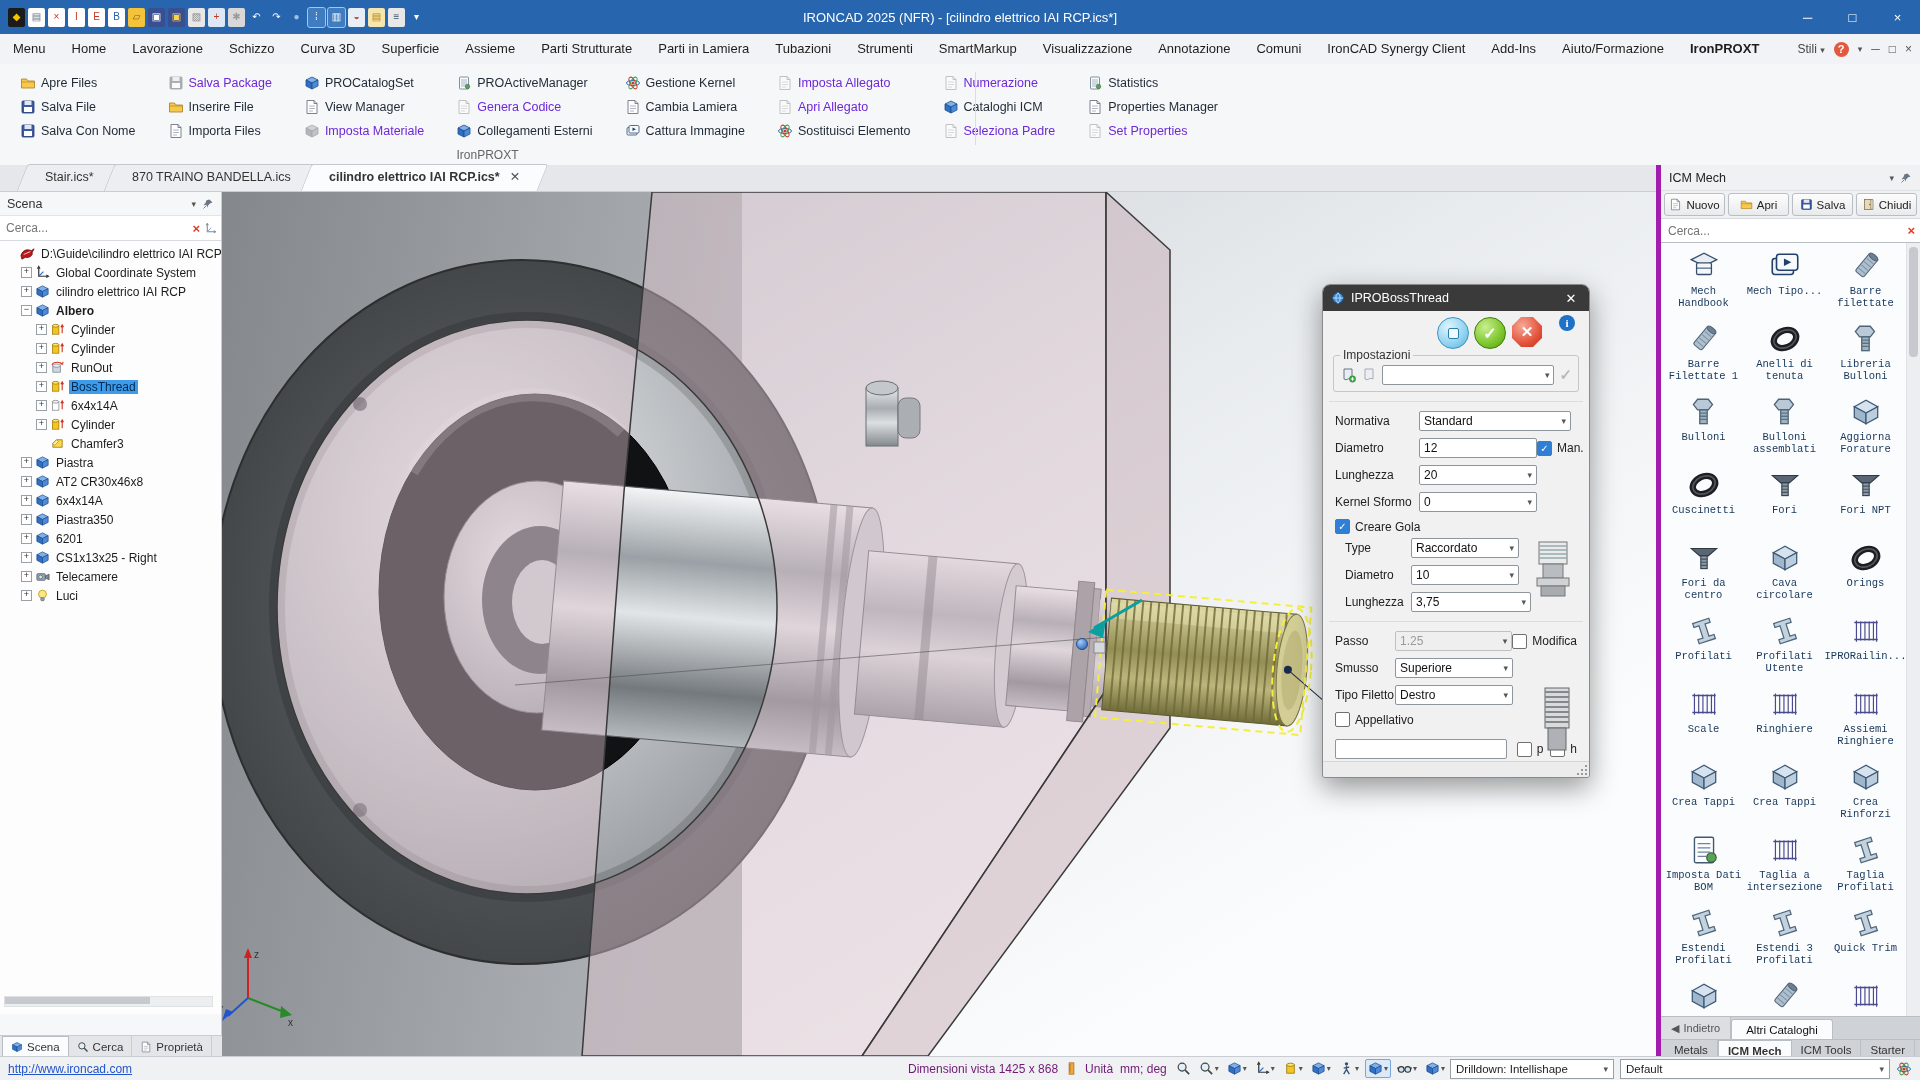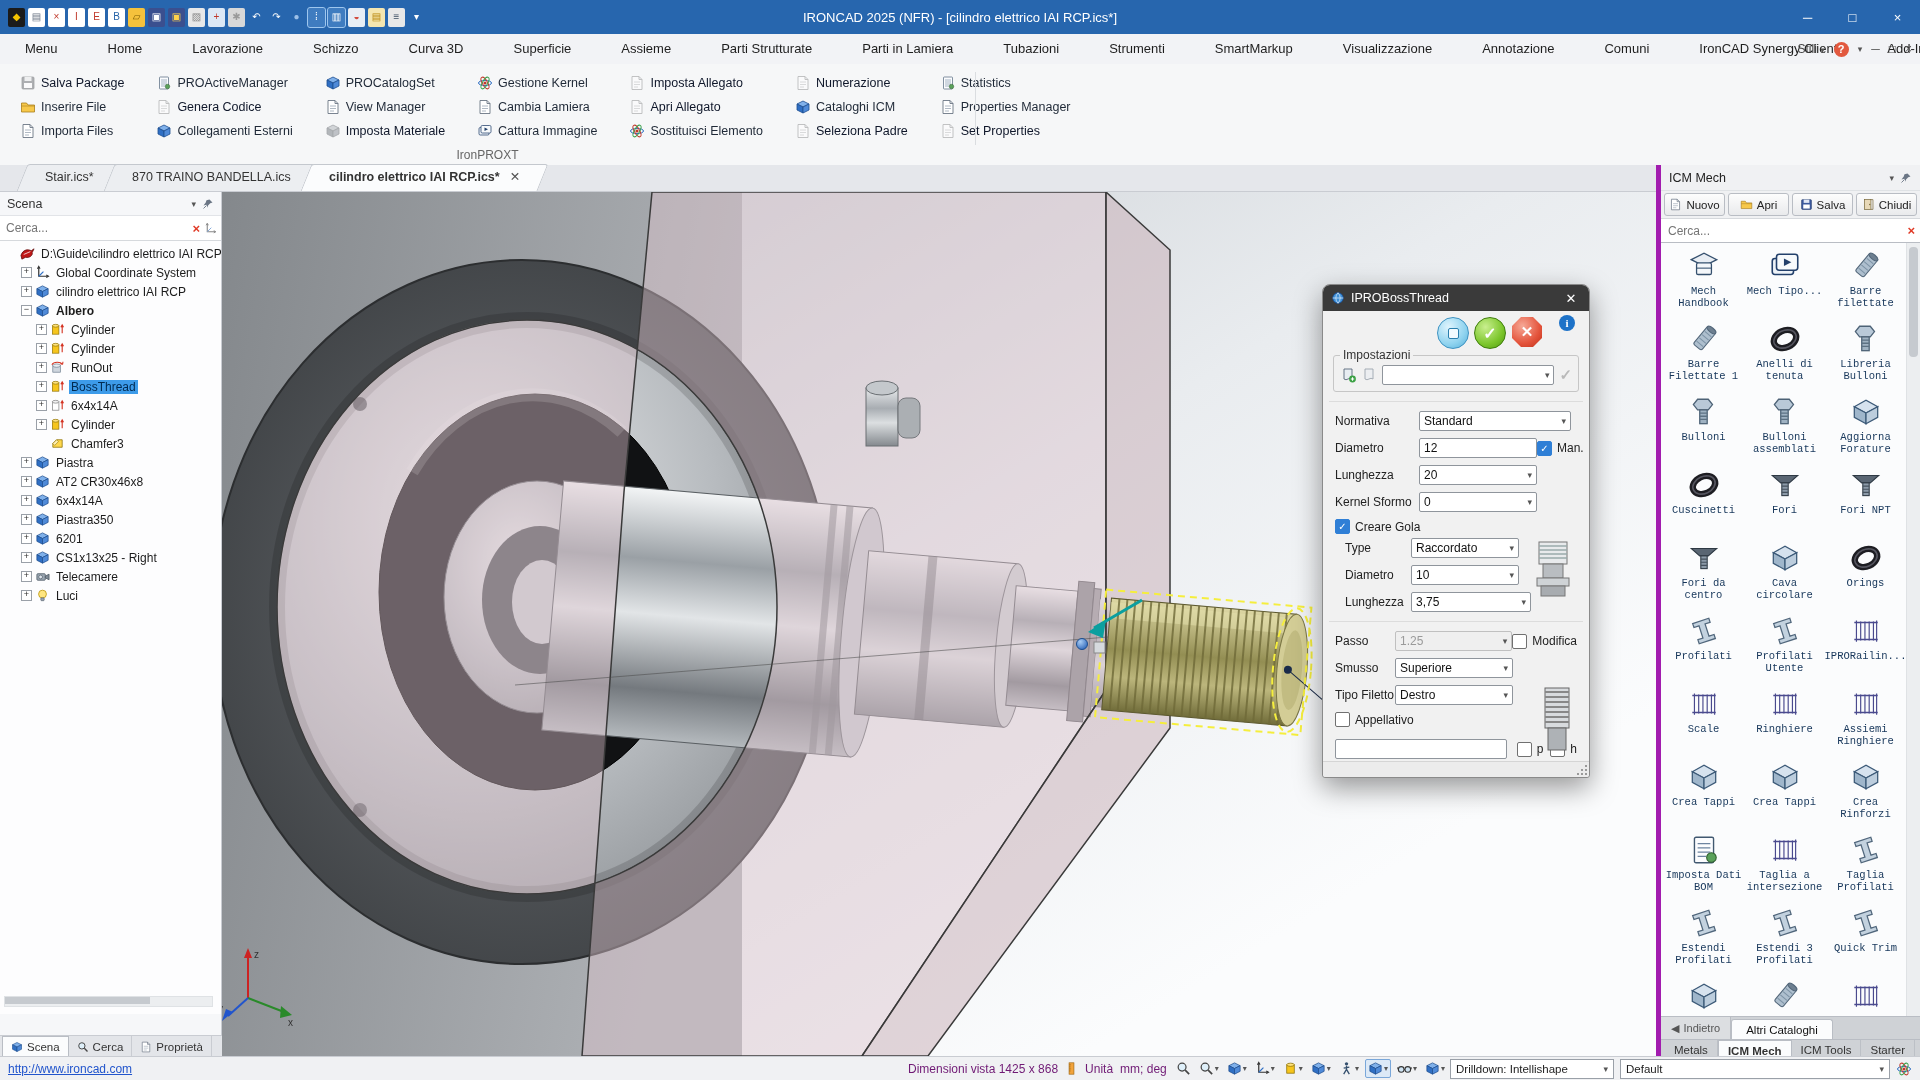--- a/index.html
+++ b/index.html
@@ -13,32 +13,32 @@
   .qat{display:flex;gap:3px;margin-left:8px;align-items:center;}
   .qat-ico{width:17px;height:19px;display:flex;align-items:center;justify-content:center;
            font-size:10px;border-radius:2px;line-height:1;}
   .qat-ico.boxed{outline:1px solid #9ec6ee;background:#3f7cc0;}
   .win-title{position:absolute;left:50%;transform:translateX(-50%);color:#fff;font-size:13px;white-space:nowrap;}
   .win-btns{margin-left:auto;display:flex;height:34px;}
   .win-btn{width:45px;height:34px;display:flex;align-items:center;justify-content:center;color:#fff;font-size:13px;}
 
   
   .menubar{position:absolute;left:0;top:34px;width:100%;height:30px;background:#f2f3f6;border-bottom:1px solid #e3e5e8;display:flex;align-items:center;}
-  .menu-item{padding:0 25px;line-height:30px;font-size:13px;color:#1e1e1e;white-space:nowrap;}
+  .menu-item{padding:0 13px;line-height:30px;font-size:13px;color:#1e1e1e;white-space:nowrap;}
   .menu-item.active{font-weight:bold;}
   .menu-right{position:absolute;right:8px;top:0;height:30px;display:flex;align-items:center;gap:9px;color:#444;}
   .help-circ{width:15px;height:15px;border-radius:50%;background:#e2593f;color:#fff;font-size:11px;font-weight:bold;display:flex;align-items:center;justify-content:center;}
   .mini-glyph{font-size:12px;color:#555;}
 
   
   .ribbon{position:absolute;left:0;top:64px;width:100%;height:101px;background:#f6f7f8;border-bottom:1px solid #d2d5d9;}
   .ribbon-cols{position:absolute;left:16px;top:7px;display:flex;gap:24px;}
   .rib-col{display:flex;flex-direction:column;gap:1px;}
   .rib-btn{display:flex;align-items:center;gap:5px;height:23px;padding:0 4px;font-size:12.5px;color:#1f2937;white-space:nowrap;border-radius:2px;}
-  .rib-btn.disabled{color:#0f172a;}
+  .rib-btn.disabled{color:#6d28d9;}
   .rib-btn.disabled svg{opacity:.45;filter:grayscale(.9);}
   .rib-btn svg{width:16px;height:16px;}
   .ribbon-grouplabel{position:absolute;left:0;bottom:3px;width:975px;text-align:center;color:#666;font-size:12px;}
   .ribbon-sep{position:absolute;left:975px;top:8px;bottom:20px;width:1px;background:#dadde0;}
 
   
   .doctabs{position:absolute;left:0;top:165px;width:1656px;height:27px;background:#e5e7eb;border-bottom:1px solid #c9ccd2;display:flex;align-items:flex-end;padding-left:22px;box-sizing:border-box;}
   .dtab{height:26px;line-height:25px;padding:0 22px;font-size:12.5px;color:#333;background:#eceef1;
         border:1px solid #c4c8ce;border-bottom:none;transform:skewX(-22deg);margin-right:-8px;border-radius:3px 3px 0 0;}
   .dtab>span{display:inline-block;transform:skewX(22deg);white-space:nowrap;}
@@ -375,20 +375,40 @@
       <span class="caret">▾</span>
       <span class="mini-glyph">─</span>
       <span class="mini-glyph">□</span>
       <span class="mini-glyph">×</span>
     </div>
   </div>
 
   <div class="ribbon">
     <div class="ribbon-cols" id="ribbon-cols">
         <div class="rib-col">
+          <div class="rib-btn">
+            <svg class="ic" style="width: 16px; height: 16px;">
+              <use href="#s-folder"></use>
+            </svg>
+            <span>Apre Files</span>
+          </div>
+          <div class="rib-btn">
+            <svg class="ic" style="width: 16px; height: 16px;">
+              <use href="#s-floppy"></use>
+            </svg>
+            <span>Salva File</span>
+          </div>
+          <div class="rib-btn">
+            <svg class="ic" style="width: 16px; height: 16px;">
+              <use href="#s-floppy"></use>
+            </svg>
+            <span>Salva Con Nome</span>
+          </div>
+        </div>
+        <div class="rib-col">
           <div class="rib-btn disabled">
             <svg class="ic" style="width: 16px; height: 16px;">
               <use href="#s-floppy"></use>
             </svg>
             <span>Salva Package</span>
           </div>
           <div class="rib-btn">
             <svg class="ic" style="width: 16px; height: 16px;">
               <use href="#s-folder"></use>
             </svg>
@@ -397,55 +417,55 @@
           <div class="rib-btn">
             <svg class="ic" style="width: 16px; height: 16px;">
               <use href="#s-page"></use>
             </svg>
             <span>Importa Files</span>
           </div>
         </div>
         <div class="rib-col">
           <div class="rib-btn">
             <svg class="ic" style="width: 16px; height: 16px;">
+              <use href="#s-partbox"></use>
+            </svg>
+            <span>PROCatalogSet</span>
+          </div>
+          <div class="rib-btn">
+            <svg class="ic" style="width: 16px; height: 16px;">
+              <use href="#s-page"></use>
+            </svg>
+            <span>View Manager</span>
+          </div>
+          <div class="rib-btn disabled">
+            <svg class="ic" style="width: 16px; height: 16px;">
+              <use href="#s-partbox"></use>
+            </svg>
+            <span>Imposta Materiale</span>
+          </div>
+        </div>
+        <div class="rib-col">
+          <div class="rib-btn">
+            <svg class="ic" style="width: 16px; height: 16px;">
               <use href="#s-doc"></use>
             </svg>
             <span>PROActiveManager</span>
           </div>
           <div class="rib-btn disabled">
             <svg class="ic" style="width: 16px; height: 16px;">
               <use href="#s-page"></use>
             </svg>
             <span>Genera Codice</span>
           </div>
           <div class="rib-btn">
             <svg class="ic" style="width: 16px; height: 16px;">
               <use href="#s-partbox"></use>
             </svg>
             <span>Collegamenti Esterni</span>
-          </div>
-        </div>
-        <div class="rib-col">
-          <div class="rib-btn">
-            <svg class="ic" style="width: 16px; height: 16px;">
-              <use href="#s-partbox"></use>
-            </svg>
-            <span>PROCatalogSet</span>
-          </div>
-          <div class="rib-btn">
-            <svg class="ic" style="width: 16px; height: 16px;">
-              <use href="#s-page"></use>
-            </svg>
-            <span>View Manager</span>
-          </div>
-          <div class="rib-btn disabled">
-            <svg class="ic" style="width: 16px; height: 16px;">
-              <use href="#s-partbox"></use>
-            </svg>
-            <span>Imposta Materiale</span>
           </div>
         </div>
         <div class="rib-col">
           <div class="rib-btn">
             <svg class="ic" style="width: 16px; height: 16px;">
               <use href="#s-atom"></use>
             </svg>
             <span>Gestione Kernel</span>
           </div>
           <div class="rib-btn">

